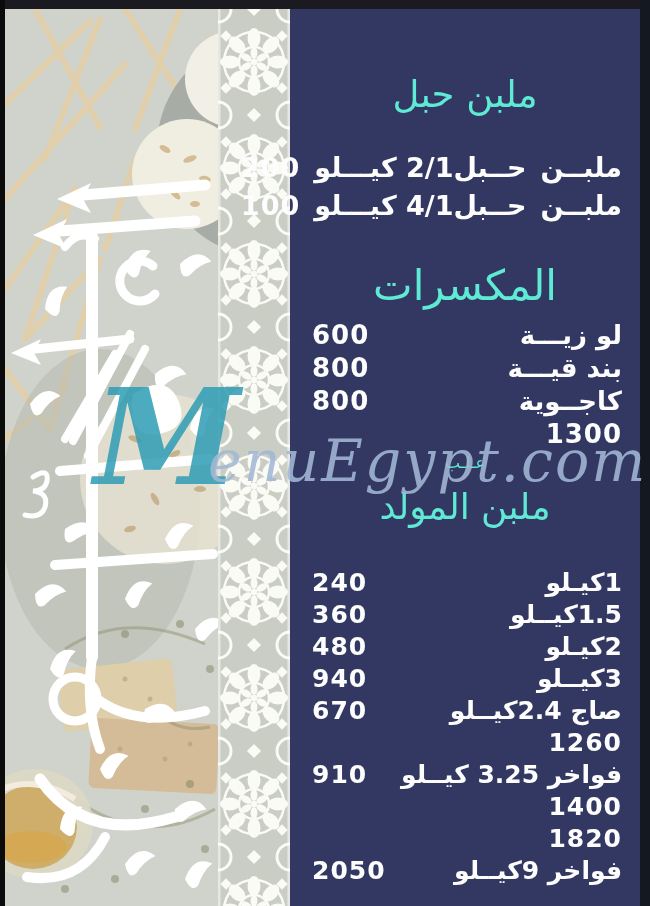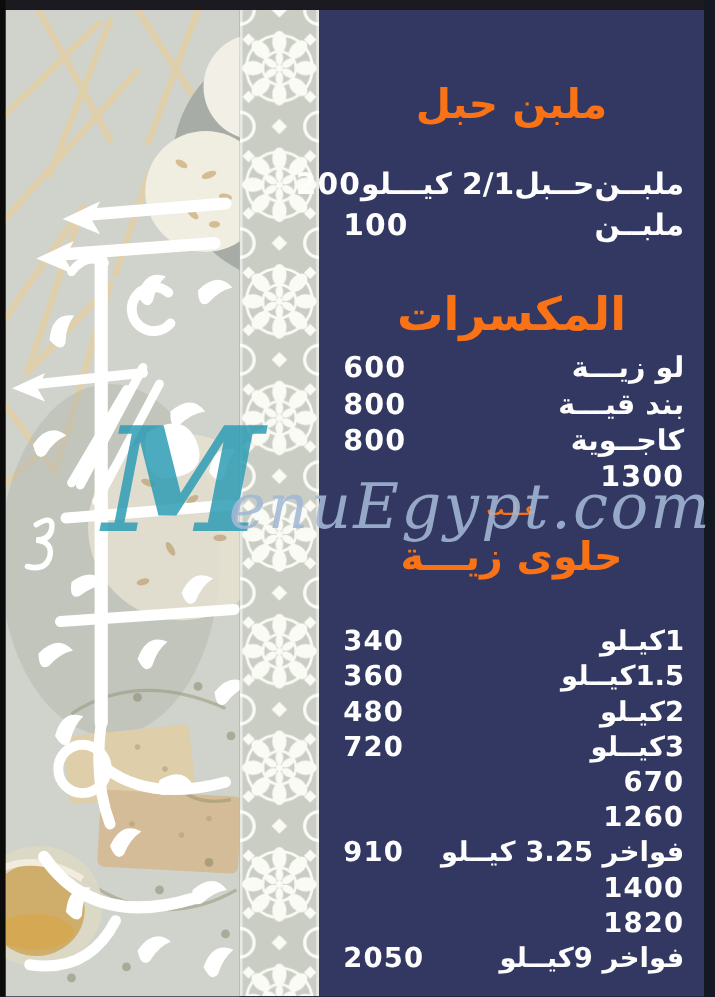--- a/index.html
+++ b/index.html
@@ -20,38 +20,38 @@
   
   .strip{position:absolute;left:218px;top:9px;width:72px;height:897px;overflow:hidden;}
 
   
   .panel{
     position:absolute;left:290px;top:9px;width:350px;height:897px;
     background:var(--navy,#333862);color:#fdfdfd;z-index:10;
   }
   .sec-title{
     position:absolute;left:0;width:100%;text-align:center;
-    color:#f97316;font-weight:700;white-space:nowrap;
+    color:#5eead4;font-weight:400;white-space:nowrap;
   }
   .t1{top:64px;font-size:37px;}
   .t2{top:252px;font-size:42px;}
   .t3a{top:444px;font-size:16px;letter-spacing:2px;}
   .t3b{top:477px;font-size:36px;}
   .rows{position:absolute;left:0;width:100%;}
   .r1{top:139px;}
   .r2{top:309px;}
   .r3{top:557px;}
   .mrow{
     display:flex;justify-content:space-between;align-items:center;
     padding:0 18px 0 22px;font-weight:700;
   }
   .r1 .mrow{height:38px;font-size:27px;}
   .r2 .mrow{height:33px;font-size:26px;}
   .r3 .mrow{height:32px;font-size:25px;}
-  .r-name,.r-detail{white-space:nowrap;}
+  .r-name,.r-detail{white-space:nowrap;margin-left:14px;}
   .r-price{direction:ltr;unicode-bidi:isolate;letter-spacing:1px;}
 
   
   .wm{position:absolute;z-index:50;pointer-events:none;
       font-family:"DejaVu Serif","Liberation Serif",serif;font-style:italic;}
   .wm-m{left:94px;top:372px;font-size:132px;line-height:1;color:var(--teal,#2f9db5);opacity:.85;font-weight:700;}
   .wm-rest{left:208px;top:428px;font-size:57px;color:var(--wmblue,#a3b8d6);opacity:.88;letter-spacing:2px;}
 </style>
 </head>
 <body style="--navy: #333862; --teal: #2f9db5; --wmblue: #a3b8d6;">
@@ -238,20 +238,21 @@
 
   <div class="sec-title t1">ملبن حبل</div>
   <div class="rows r1">
     <div class="mrow" dir="rtl">
       <span class="r-name">ملبــن</span>
       <span class="r-detail">حــبل2/1 كيـــلو</span>
       <span class="r-price">200</span>
     </div>
     <div class="mrow" dir="rtl">
       <span class="r-name">ملبــن</span>
+      <span class="r-detail">حــبل4/1 كيـــلو</span>
       <span class="r-price">100</span>
     </div>
   </div>
 
   <div class="sec-title t2">المكسرات</div>
   <div class="rows r2">
     <div class="mrow" dir="rtl">
       <span class="r-name">لو زيـــة</span>
       <span class="r-price">600</span>
     </div>
@@ -262,39 +263,40 @@
     <div class="mrow" dir="rtl">
       <span class="r-name">كاجــوية</span>
       <span class="r-price">800</span>
     </div>
     <div class="mrow" dir="rtl">
       <span class="r-price">1300</span>
     </div>
   </div>
 
   <div class="sec-title t3a">عـلـب</div>
-  <div class="sec-title t3b">حلوى زيـــة</div>
+  <div class="sec-title t3b">ملبن المولد</div>
   <div class="rows r3">
     <div class="mrow" dir="rtl">
       <span class="r-name">1كيـلو</span>
-      <span class="r-price">340</span>
+      <span class="r-price">240</span>
     </div>
     <div class="mrow" dir="rtl">
       <span class="r-name">1.5كيــلو</span>
       <span class="r-price">360</span>
     </div>
     <div class="mrow" dir="rtl">
       <span class="r-name">2كيـلو</span>
       <span class="r-price">480</span>
     </div>
     <div class="mrow" dir="rtl">
       <span class="r-name">3كيــلو</span>
-      <span class="r-price">720</span>
-    </div>
-    <div class="mrow" dir="rtl">
+      <span class="r-price">940</span>
+    </div>
+    <div class="mrow" dir="rtl">
+      <span class="r-name">صاج 2.4كيــلو</span>
       <span class="r-price">670</span>
     </div>
     <div class="mrow" dir="rtl">
       <span class="r-price">1260</span>
     </div>
     <div class="mrow" dir="rtl">
       <span class="r-name">فواخر 3.25 كيــلو</span>
       <span class="r-price">910</span>
     </div>
     <div class="mrow" dir="rtl">

